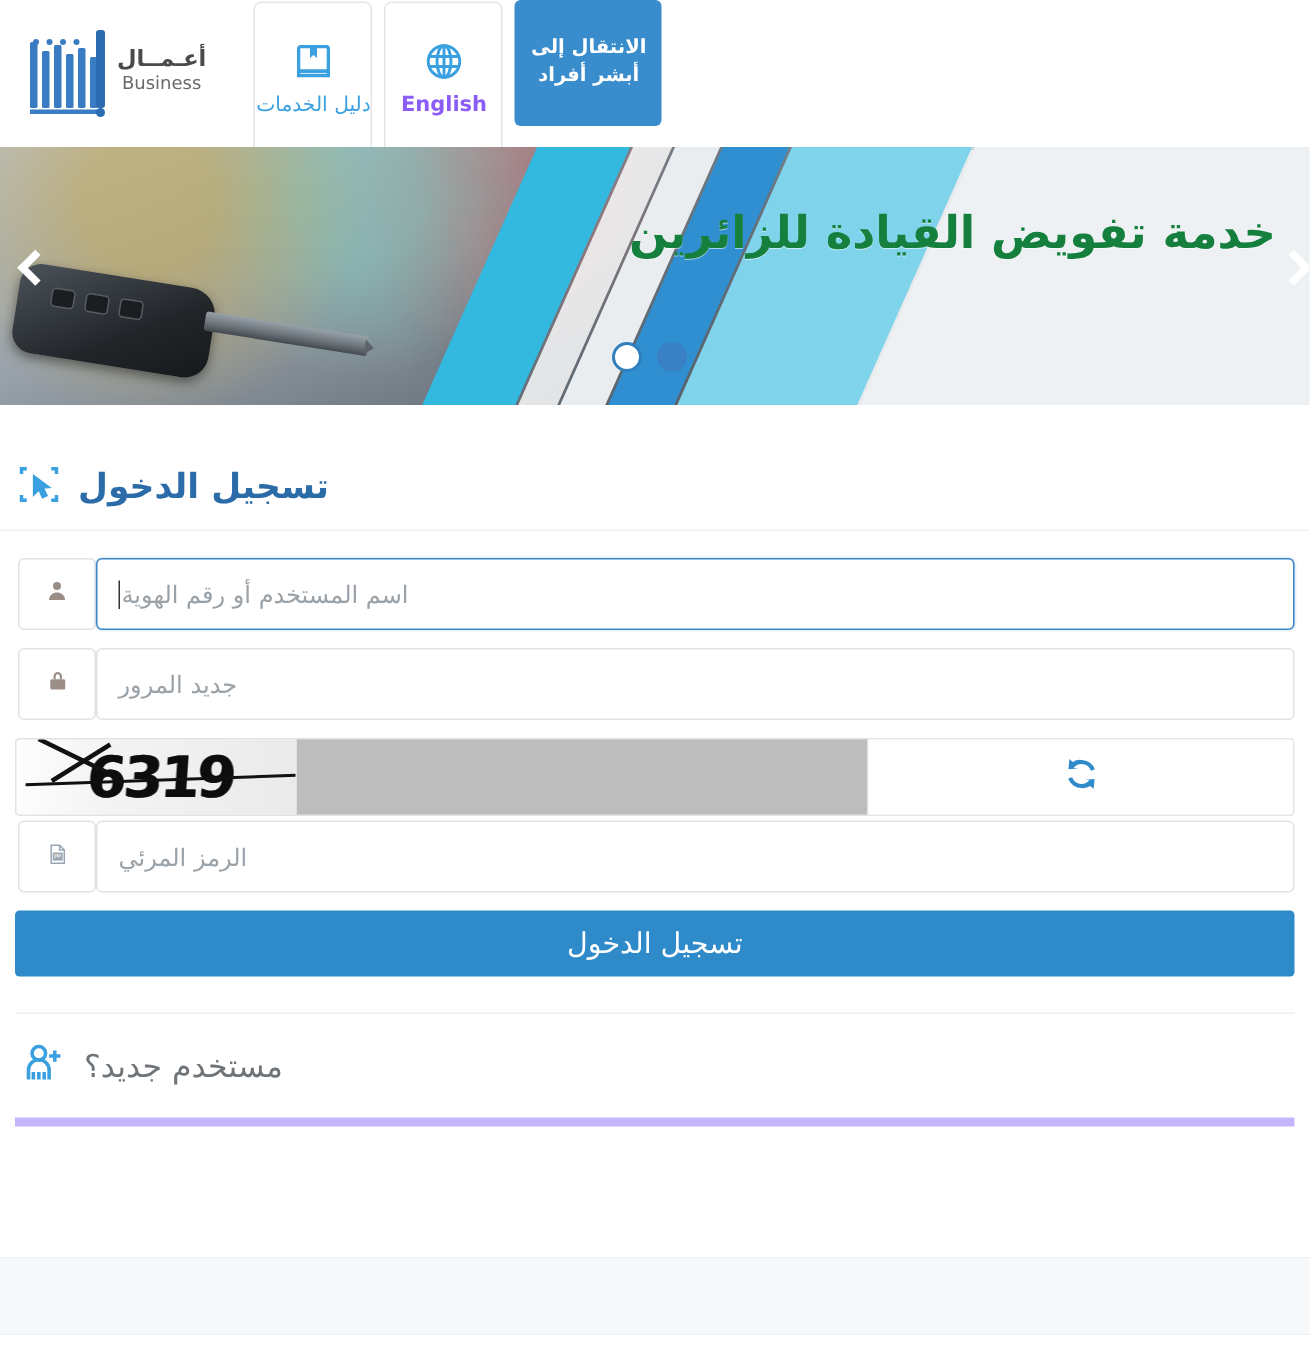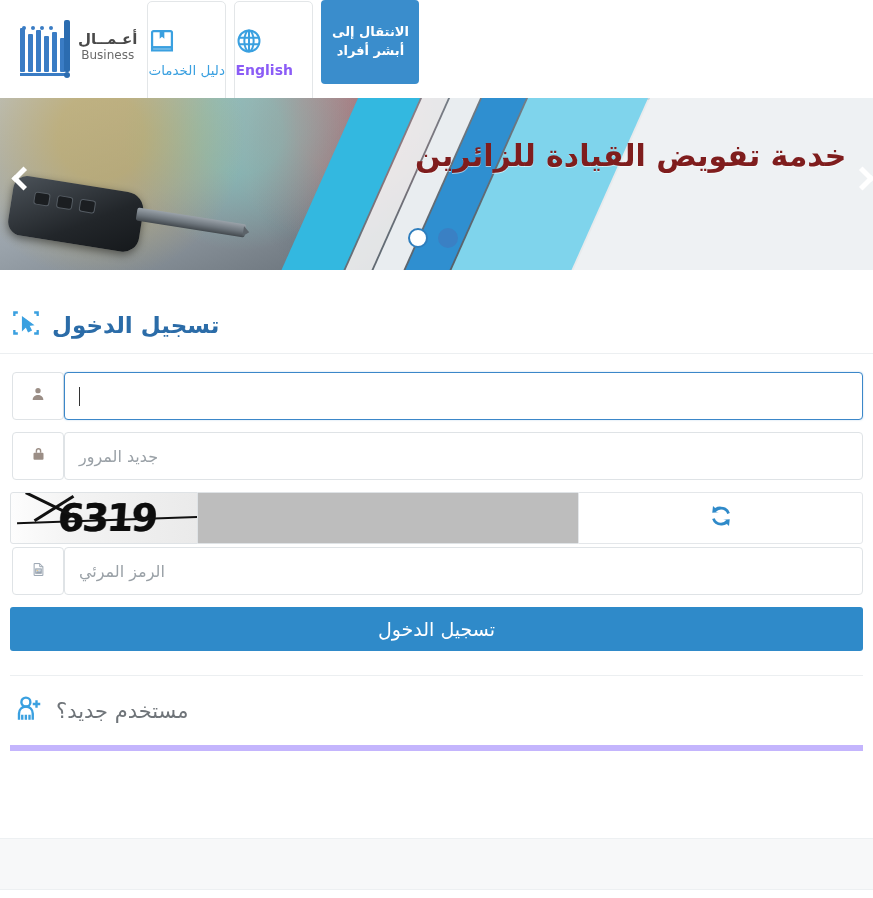--- a/index.html
+++ b/index.html
@@ -13,40 +13,40 @@
 
   
   .header {
     position: absolute; top: 0; left: 0; right: 0; height: 94px;
     background: #ffffff;
     display: flex; flex-direction: row-reverse; align-items: flex-start;
     justify-content: flex-start;
   }
   .logo-wrap {
     display: flex; flex-direction: row; align-items: center;
-    gap: 8px; margin-right: 2px; margin-top: 14px; margin-left: 18px;
+    gap: 8px; margin-right: 24px; margin-top: 14px; margin-left: 18px;
     height: 66px;
   }
   .logo-mark { position: relative; width: 52px; height: 62px; }
   .logo-bars { position: absolute; bottom: 6px; left: 2px; display: flex; align-items: flex-end; gap: 3px; }
   .logo-bars i { display: block; width: 5px; background: #3a7cc4; border-radius: 1px; }
   .logo-dots { position: absolute; top: 10px; left: 4px; display: flex; gap: 5px; }
   .logo-dots i { display: block; width: 4px; height: 4px; border-radius: 50%; background: #3a7cc4; }
   .logo-tall { position: absolute; right: 0; bottom: 6px; width: 6px; height: 52px; background: #2b6cb0; border-radius: 2px; }
   .logo-tall-dot { position: absolute; right: 0; bottom: 0; width: 6px; height: 6px; border-radius: 50%; background: #2b6cb0; }
   .logo-base { position: absolute; bottom: 2px; left: 2px; width: 46px; height: 3px; background: #3a7cc4; }
   .logo-text { text-align: center; line-height: 1.15; }
   .logo-text .ar { font-size: 15px; color: #4a4a4a; letter-spacing: 1px; font-weight: 600; }
   .logo-text .en { font-size: 12px; color: #6a6a6a; font-family: "DejaVu Sans", "Liberation Sans", sans-serif; }
 
   .hdr-btn {
     width: 79px; height: 103px; margin-top: 1px;
     border: 1px solid #e3e6e8; border-radius: 5px;
     background: #fff;
-    display: flex; flex-direction: column; align-items: flex-end; justify-content: center;
+    display: flex; flex-direction: column; align-items: center; justify-content: center;
     gap: 7px; cursor: pointer; margin-left: 8px;
   }
   .hdr-btn .lbl { font-size: 13.5px; color: #3aa0e0; }
   .hdr-btn.english .lbl { color: #8b5cf6; font-weight: bold; font-size: 14px; }
   .hdr-btn svg { display: block; }
   .hdr-cta {
     width: 98px; height: 84px; margin-top: 0px; margin-left: 8px;
     background: #3a8dcc; border-radius: 4px; cursor: pointer;
     display: flex; align-items: center; justify-content: center;
     color: #fff; font-size: 13px; font-weight: bold; line-height: 1.45;
@@ -88,21 +88,21 @@
   }
   .stripe { position: absolute; top: -30px; height: 240px; transform: skewX(-24deg); }
   .s1 { left: 318px; width: 62px; background: #33b8e0; }
   .s2 { left: 382px; width: 26px; background: #ffffff; opacity: .82; }
   .s3 { left: 410px; width: 30px; background: #e9edf0; }
   .s4 { left: 442px; width: 44px; background: #2f8fd0; }
   .s5 { left: 488px; width: 120px; background: #7fd4ec; }
   .s6 { left: 610px; width: 300px; background: #eef1f3; }
   .banner-txt {
     position: absolute; right: 18px; top: 38px; width: 440px;
-    text-align: left; color: #7f1d1d; font-weight: bold;
+    text-align: center; color: #15803d; font-weight: bold;
     font-size: 30px; line-height: 1.32; letter-spacing: -0.3px;
     text-shadow: 0 1px 0 rgba(255,255,255,.55);
   }
   .bn-arrow {
     position: absolute; top: 72px; width: 30px; height: 30px; cursor: pointer;
   }
   .bn-arrow.left { left: 2px; }
   .bn-arrow.right { right: 2px; }
   .bn-arrow span {
     display:block; width:17px; height:17px; border-top:5px solid #fff; border-left:5px solid #fff;
@@ -296,20 +296,21 @@
     <div class="row focused">
       <div class="addon">
         <span>
           <svg width="16" height="16" viewBox="0 0 24 24" fill="#9b8e86">
             <circle cx="12" cy="7" r="4"></circle>
             <path d="M4 21 C4 16 8 13.5 12 13.5 C16 13.5 20 16 20 21 Z"></path>
           </svg>
         </span>
       </div>
       <div class="inp focused">
+        <span>اسم المستخدم أو رقم الهوية</span>
           <span class="caret"></span>
       </div>
     </div>
 
     <div class="row">
       <div class="addon">
         <span>
           <svg width="15" height="16" viewBox="0 0 24 24" fill="#9b8e86">
             <rect x="4" y="10" width="16" height="11" rx="1.6"></rect>
             <path d="M7.5 10 V7 a4.5 4.5 0 0 1 9 0 V10 h-2.3 V7 a2.2 2.2 0 0 0 -4.4 0 V10 Z"></path>

